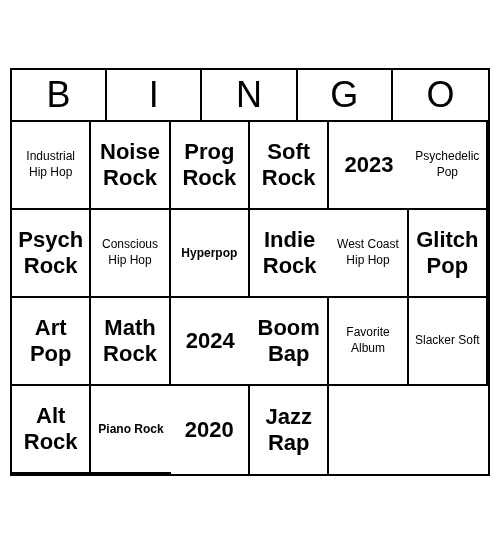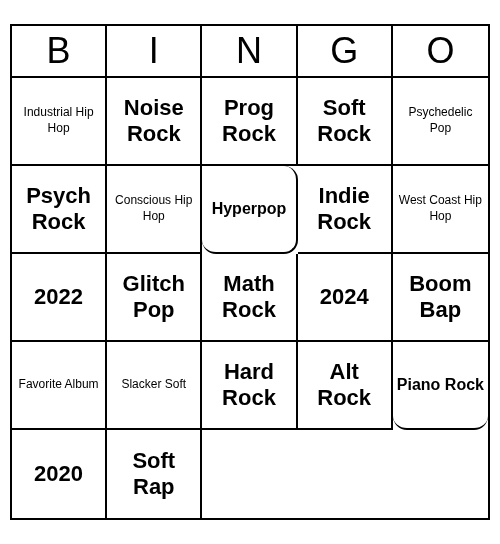--- a/index.html
+++ b/index.html
@@ -36,21 +36,21 @@
       padding: 4px 0;
       border-right: 2px solid #000;
     }
 
     .bingo-letter:last-child {
       border-right: none;
     }
 
     .bingo-grid {
       display: grid;
-      grid-template-columns: repeat(5, 1fr);
+      grid-template-columns: repeat(6, 1fr);
     }
 
     .bingo-cell {
       border-right: 2px solid #000;
       border-bottom: 2px solid #000;
       display: flex;
       align-items: center;
       justify-content: center;
       text-align: center;
       height: 88px;
@@ -67,24 +67,23 @@
       border-bottom: none;
     }
 
     .bingo-cell.large-text {
       font-size: 22px;
       font-weight: bold;
       line-height: 1.2;
     }
 
     .bingo-cell.medium-text {
-      font-size: 16px;
+      font-size: 12px;
       font-weight: bold;
       line-height: 1.2;
-      border-radius: 14px;
     }
 
     .bingo-cell.small-text {
       font-size: 12px;
       line-height: 1.3;
     }
   </style>
 </head>
 <body>
 
@@ -94,32 +93,32 @@
       <div class="bingo-letter">I</div>
       <div class="bingo-letter">N</div>
       <div class="bingo-letter">G</div>
       <div class="bingo-letter">O</div>
     </div>
   <div class="bingo-grid">
   <div class="bingo-cell small-text">Industrial Hip Hop</div>
       <div class="bingo-cell large-text">Noise Rock</div>
       <div class="bingo-cell large-text">Prog Rock</div>
       <div class="bingo-cell large-text">Soft Rock</div>
+      <div class="bingo-cell large-text">2023</div>
       <div class="bingo-cell small-text">Psychedelic Pop</div>
       <div class="bingo-cell large-text">Psych Rock</div>
       <div class="bingo-cell small-text">Conscious Hip Hop</div>
       <div class="bingo-cell medium-text">Hyperpop</div>
       <div class="bingo-cell large-text">Indie Rock</div>
       <div class="bingo-cell small-text">West Coast Hip Hop</div>
-      <div class="bingo-cell large-text">2022</div>
       <div class="bingo-cell large-text">Glitch Pop</div>
+      <div class="bingo-cell large-text">Art Pop</div>
       <div class="bingo-cell large-text">Math Rock</div>
       <div class="bingo-cell large-text">2024</div>
       <div class="bingo-cell large-text">Boom Bap</div>
       <div class="bingo-cell small-text">Favorite Album</div>
       <div class="bingo-cell small-text">Slacker Soft</div>
-      <div class="bingo-cell large-text">Hard Rock</div>
       <div class="bingo-cell large-text">Alt Rock</div>
       <div class="bingo-cell medium-text">Piano Rock</div>
       <div class="bingo-cell large-text">2020</div>
-      <div class="bingo-cell large-text">Soft Rap</div>
+      <div class="bingo-cell large-text">Jazz Rap</div>
     </div>
 </div>
 
 </body></html>

